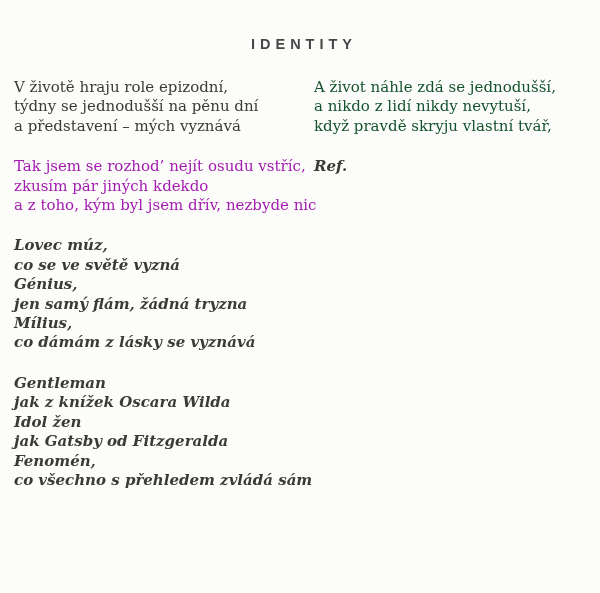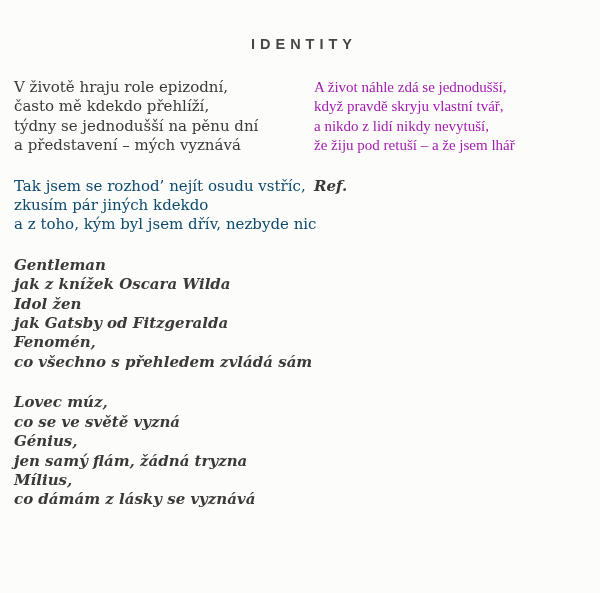--- a/index.html
+++ b/index.html
@@ -64,51 +64,49 @@
 </style>
 </head>
 <body style="background: rgb(252, 252, 250);">
 
 <div class="page">
   <h1 class="title" style="color: rgb(71, 71, 71);">IDENTITY</h1>
   <div class="columns">
     <section class="column column-left">
         <div class="stanza" style="color: rgb(60, 58, 55);">
           <p class="verse-line">V životě hraju role epizodní,</p>
-          <p class="verse-line">často mě kdekdo přehlíží,</p>
           <p class="verse-line">týdny se jednodušší na pěnu dní</p>
           <p class="verse-line">a představení – mých vyznává</p>
         </div>
-        <div class="stanza" style="color: #0c4a6e;">
+        <div class="stanza" style="color: #a21caf;">
           <p class="verse-line">Tak jsem se rozhod’ nejít osudu vstříc,</p>
           <p class="verse-line">zkusím pár jiných kdekdo</p>
           <p class="verse-line">a z toho, kým byl jsem dřív, nezbyde nic</p>
+        </div>
+        <div class="stanza italic" style="color: rgb(60, 58, 55);">
+          <p class="verse-line">Lovec múz,</p>
+          <p class="verse-line">co se ve světě vyzná</p>
+          <p class="verse-line">Génius,</p>
+          <p class="verse-line">jen samý flám, žádná tryzna</p>
+          <p class="verse-line">Mílius,</p>
+          <p class="verse-line">co dámám z lásky se vyznává</p>
         </div>
         <div class="stanza italic" style="color: rgb(60, 58, 55);">
           <p class="verse-line">Gentleman</p>
           <p class="verse-line">jak z knížek Oscara Wilda</p>
           <p class="verse-line">Idol žen</p>
           <p class="verse-line">jak Gatsby od Fitzgeralda</p>
           <p class="verse-line">Fenomén,</p>
           <p class="verse-line">co všechno s přehledem zvládá sám</p>
         </div>
-        <div class="stanza italic" style="color: rgb(60, 58, 55);">
-          <p class="verse-line">Lovec múz,</p>
-          <p class="verse-line">co se ve světě vyzná</p>
-          <p class="verse-line">Génius,</p>
-          <p class="verse-line">jen samý flám, žádná tryzna</p>
-          <p class="verse-line">Mílius,</p>
-          <p class="verse-line">co dámám z lásky se vyznává</p>
-        </div>
       </section>
     <section class="column column-right">
-        <div class="stanza" style="color: #a21caf; font-family: Liberation Serif, serif;">
+        <div class="stanza" style="color: #14532d;">
           <p class="verse-line">A život náhle zdá se jednodušší,</p>
+          <p class="verse-line">a nikdo z lidí nikdy nevytuší,</p>
           <p class="verse-line">když pravdě skryju vlastní tvář,</p>
-          <p class="verse-line">a nikdo z lidí nikdy nevytuší,</p>
-          <p class="verse-line">že žiju pod retuší – a že jsem lhář</p>
         </div>
         <div class="stanza italic" style="color: rgb(60, 58, 55);">
           <p class="verse-line">Ref.</p>
         </div>
       </section>
   </div>
 </div>
 
 </body></html>

